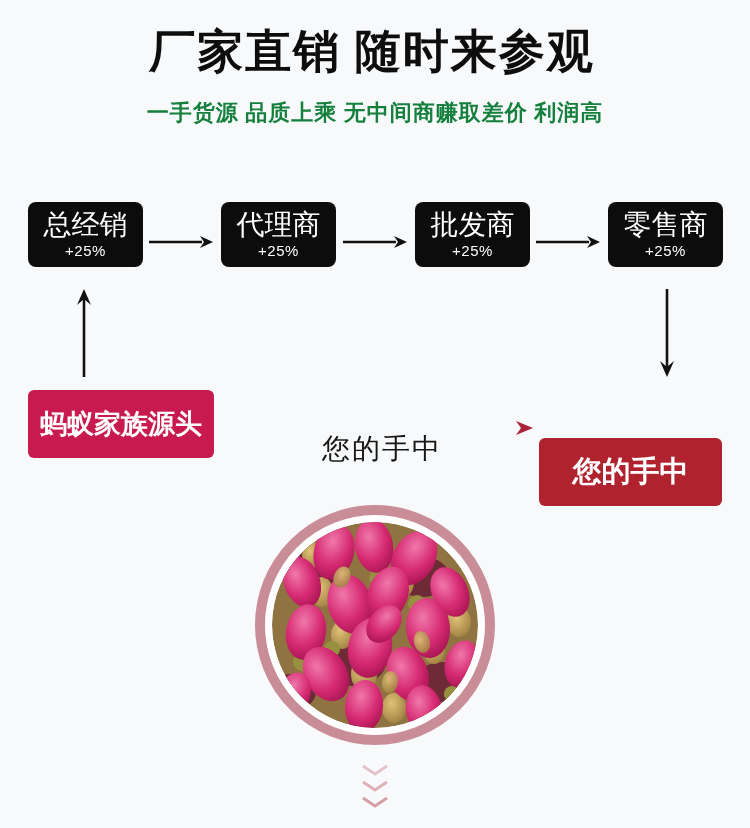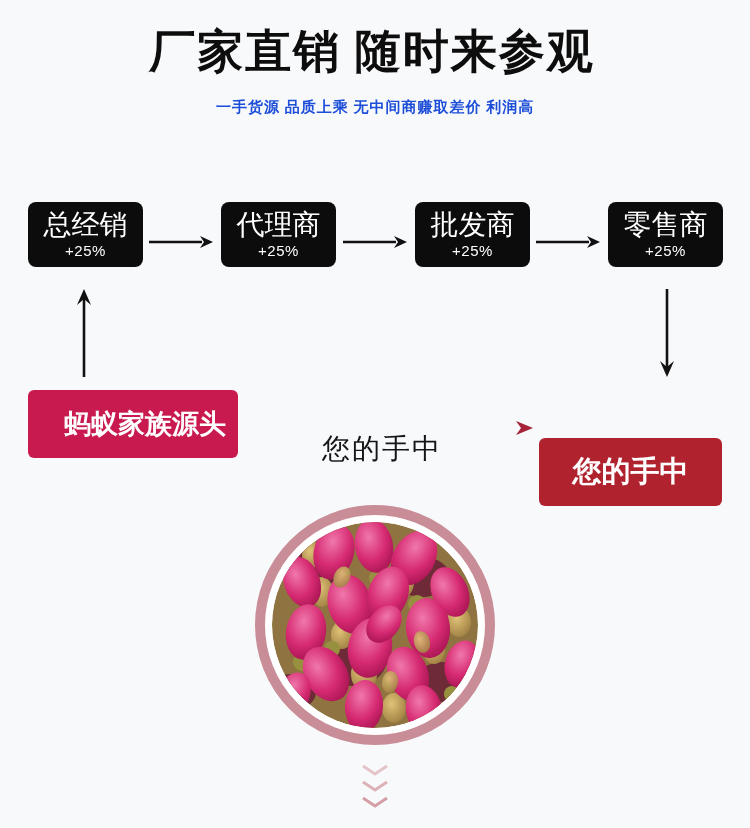--- a/index.html
+++ b/index.html
@@ -15,21 +15,21 @@
   
   .title{
     position:absolute;top:24px;left:0;right:6px;
     margin:0;text-align:center;
     font-size:46px;line-height:1.2;font-weight:700;
     letter-spacing:2px;color:#0d0d0d;
   }
   .subtitle{
     position:absolute;top:98px;left:0;right:0;
     margin:0;text-align:center;
-    font-size:15px;font-weight:600;letter-spacing:1px;color:#1d4ed8;
+    font-size:22px;font-weight:600;letter-spacing:1px;color:#15803d;
   }
   
   .node{
     position:absolute;top:202px;width:115px;height:65px;
     background:var(--box-black,#0c0c0c);
     border-radius:8px;
     display:flex;flex-direction:column;align-items:center;justify-content:center;
     color:#fff;
   }
   .node .node-label{font-size:28px;line-height:1.05;}
@@ -42,21 +42,21 @@
   .ha1{left:149px}.ha2{left:343px}.ha3{left:536px}
   .varrow{position:absolute;top:289px;}
   .va-up{left:76px}.va-down{left:659px}
   
   .red-box{
     position:absolute;top:390px;height:68px;
     border-radius:6px;
     display:flex;align-items:center;justify-content:center;
     color:#fff;font-weight:700;
   }
-  .source-box{left:28px;width:186px;background:var(--source-pink,#c91a4f);font-size:27px;padding-left:24px;}
+  .source-box{left:28px;width:186px;background:var(--source-pink,#c91a4f);font-size:27px;}
   .dest-box{left:539px;width:183px;background:var(--dest-red,#b1222f);font-size:29px;margin-top:48px;}
   .mid-text-top{
     position:absolute;left:228px;width:308px;top:391px;
     text-align:center;font-size:21px;color:#161616;
   }
   .dir-arrow{position:absolute;left:233px;top:419px;}
   .mid-text-bottom{
     position:absolute;left:228px;width:308px;top:430px;
     text-align:center;font-size:28px;color:#161616;letter-spacing:2px;
   }

